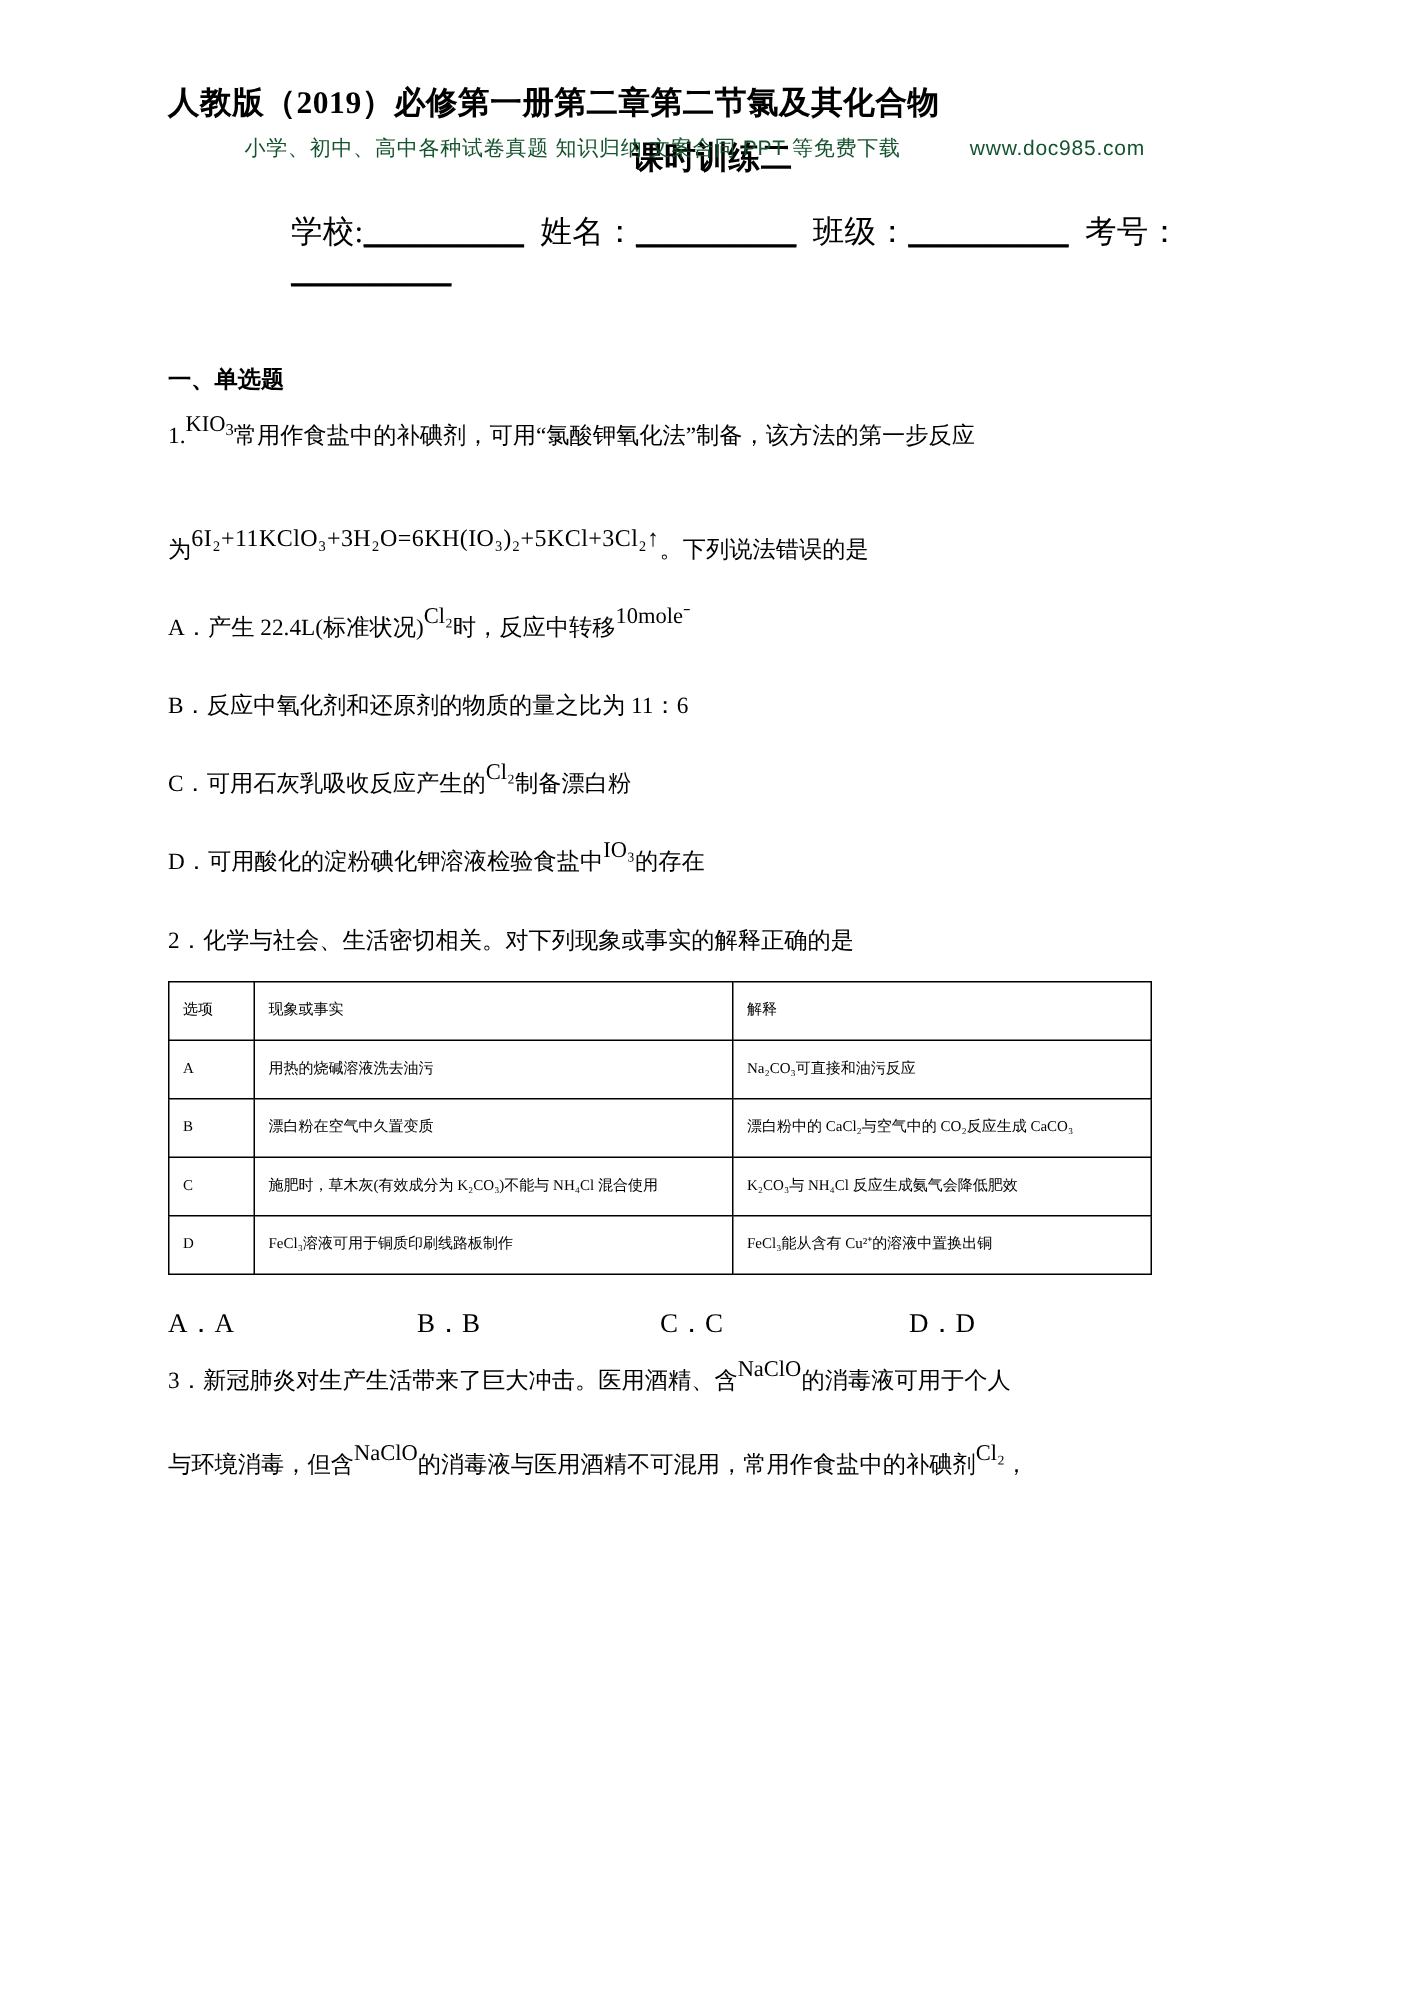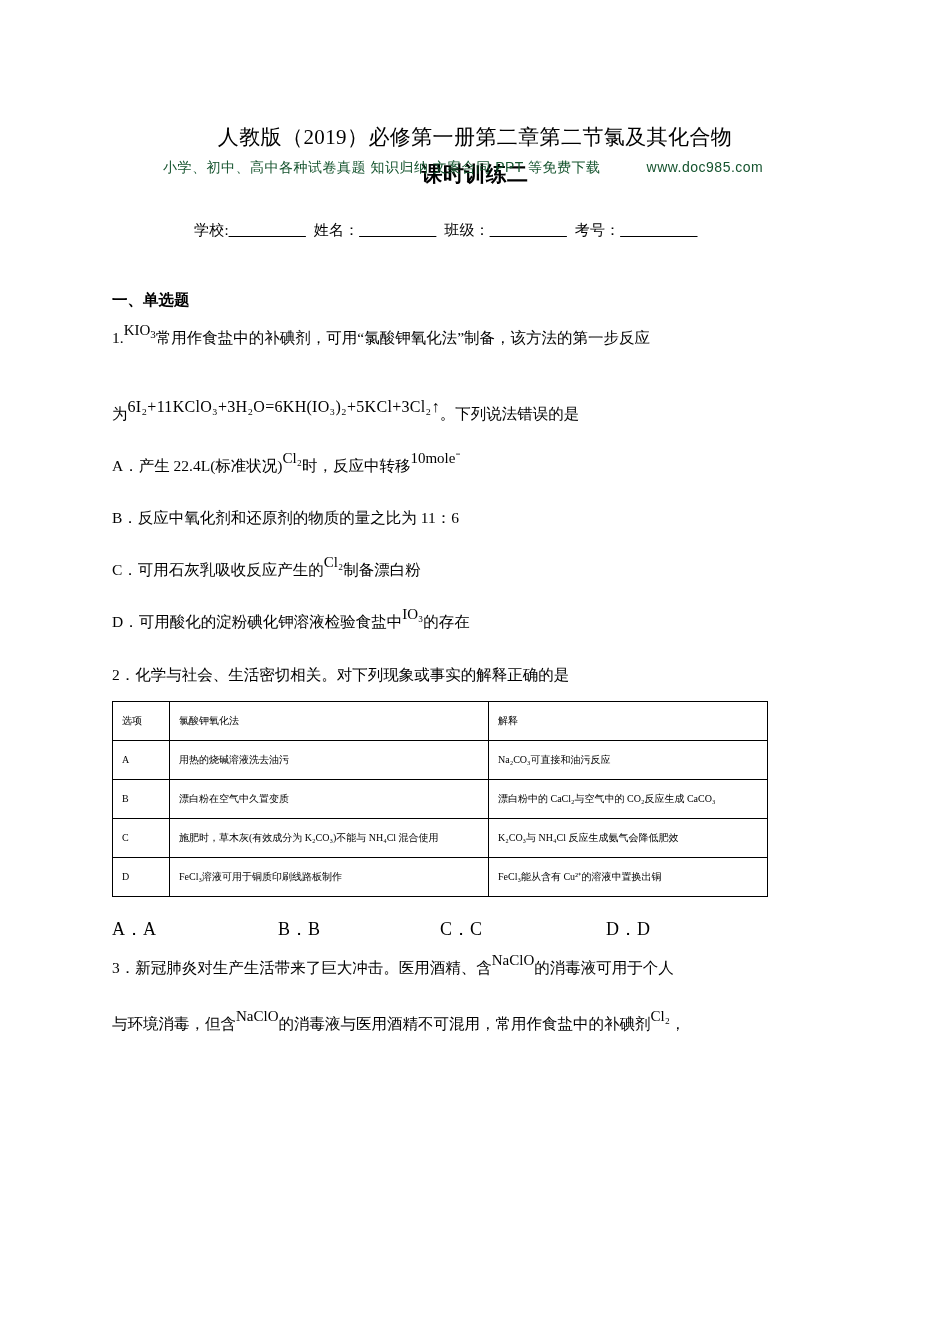--- a/index.html
+++ b/index.html
@@ -31,37 +31,37 @@
   }
   .watermark-top {
     position: absolute;
     top: 42px;
     left: 163px;
   }
   .wm-url {
     margin-left: 46px;
   }
   .title {
-    text-align: center;
-    font-weight: normal;
+    text-align: left;
+    font-weight: bold;
     font-size: 21px;
     line-height: 40px;
-    margin-top: 117px;
+    margin-top: 48px;
     letter-spacing: 0.4px;
   }
   .title-line2 {
     text-align: center;
     font-weight: bold;
     font-size: 21px;
     line-height: 34px;
     letter-spacing: 0.4px;
   }
   .meta-row {
-    margin-top: 30px;
-    font-size: 15px;
+    margin-top: 18px;
+    font-size: 21px;
     padding-left: 82px;
     letter-spacing: 0.2px;
   }
   .meta-row span {
     white-space: pre;
   }
   .u {
     text-decoration: underline;
   }
   .section-head {
@@ -190,21 +190,21 @@
   </div>
 
   <div class="q2">
     <span>2．</span><span>化学与社会、生活密切相关。对下列现象或事实的解释正确的是</span>
   </div>
 
   <table class="qtable">
     <tbody>
       <tr>
         <td class="col-opt">选项</td>
-        <td class="col-fact">氯酸钾氧化法</td>
+        <td class="col-fact">现象或事实</td>
         <td class="col-exp">解释</td>
       </tr>
       <tr>
         <td class="col-opt">A</td>
         <td class="col-fact cell-wrap">用热的烧碱溶液洗去油污</td>
         <td class="col-exp cell-wrap">Na₂CO₃可直接和油污反应</td>
       </tr>
       <tr>
         <td class="col-opt">B</td>
         <td class="col-fact cell-wrap">漂白粉在空气中久置变质</td>

